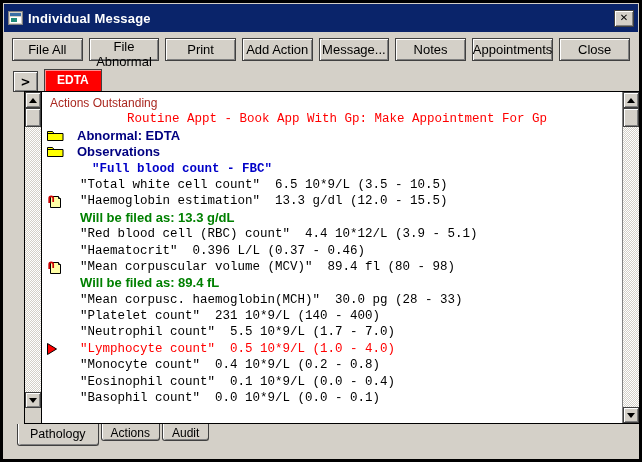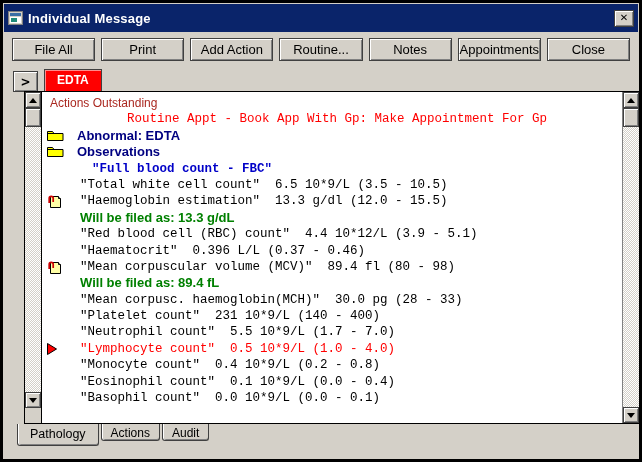--- a/index.html
+++ b/index.html
@@ -121,23 +121,24 @@
           <rect x="2" y="2" width="11" height="3" fill="#3a6ea5"></rect>
           <rect x="2" y="6" width="11" height="6" fill="#fff"></rect>
           <rect x="3" y="7" width="6" height="4" fill="#1f8a7a"></rect>
         </svg></span>
     <span class="title-text">Individual Message</span>
     <button class="close-btn"><span>✕</span></button>
   </div>
 
   <div class="toolbar">
       <button class="btn">File All</button>
+      <button class="btn">File Abnormal</button>
       <button class="btn">Print</button>
       <button class="btn">Add Action</button>
-      <button class="btn">Routine...</button>
+      <button class="btn">Message...</button>
       <button class="btn">Notes</button>
       <button class="btn">Appointments</button>
       <button class="btn">Close</button>
     </div>
 
   <div class="msg-tabbar">
     <button class="expand-btn">&gt;</button>
     <div class="msg-tab">EDTA</div>
   </div>
 

